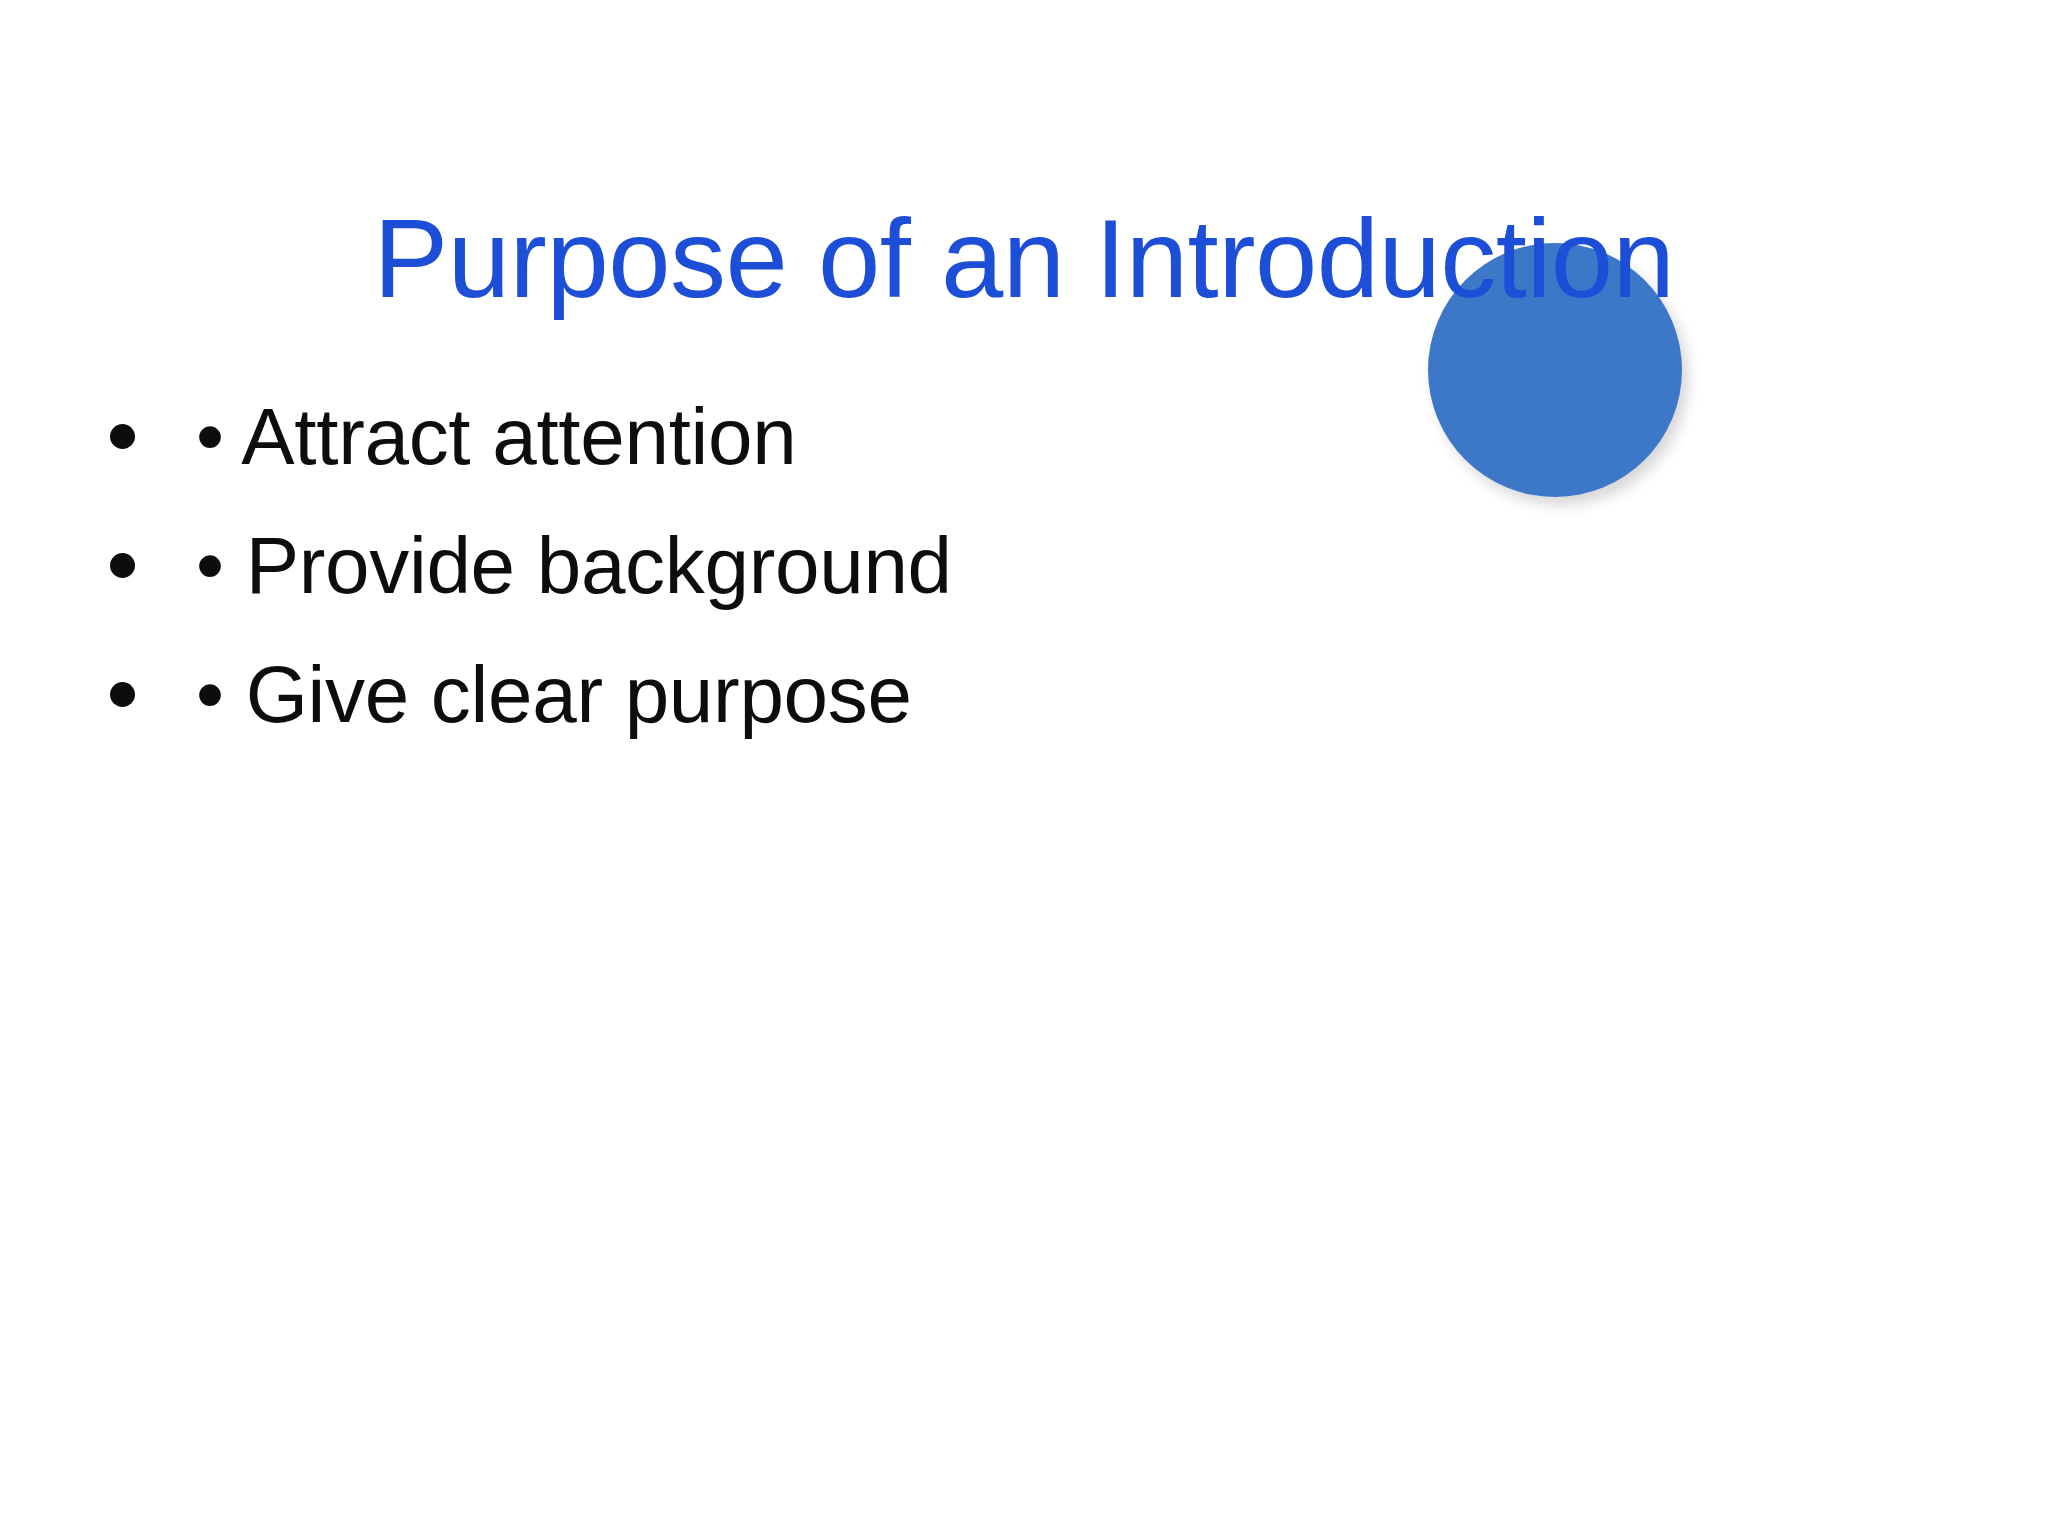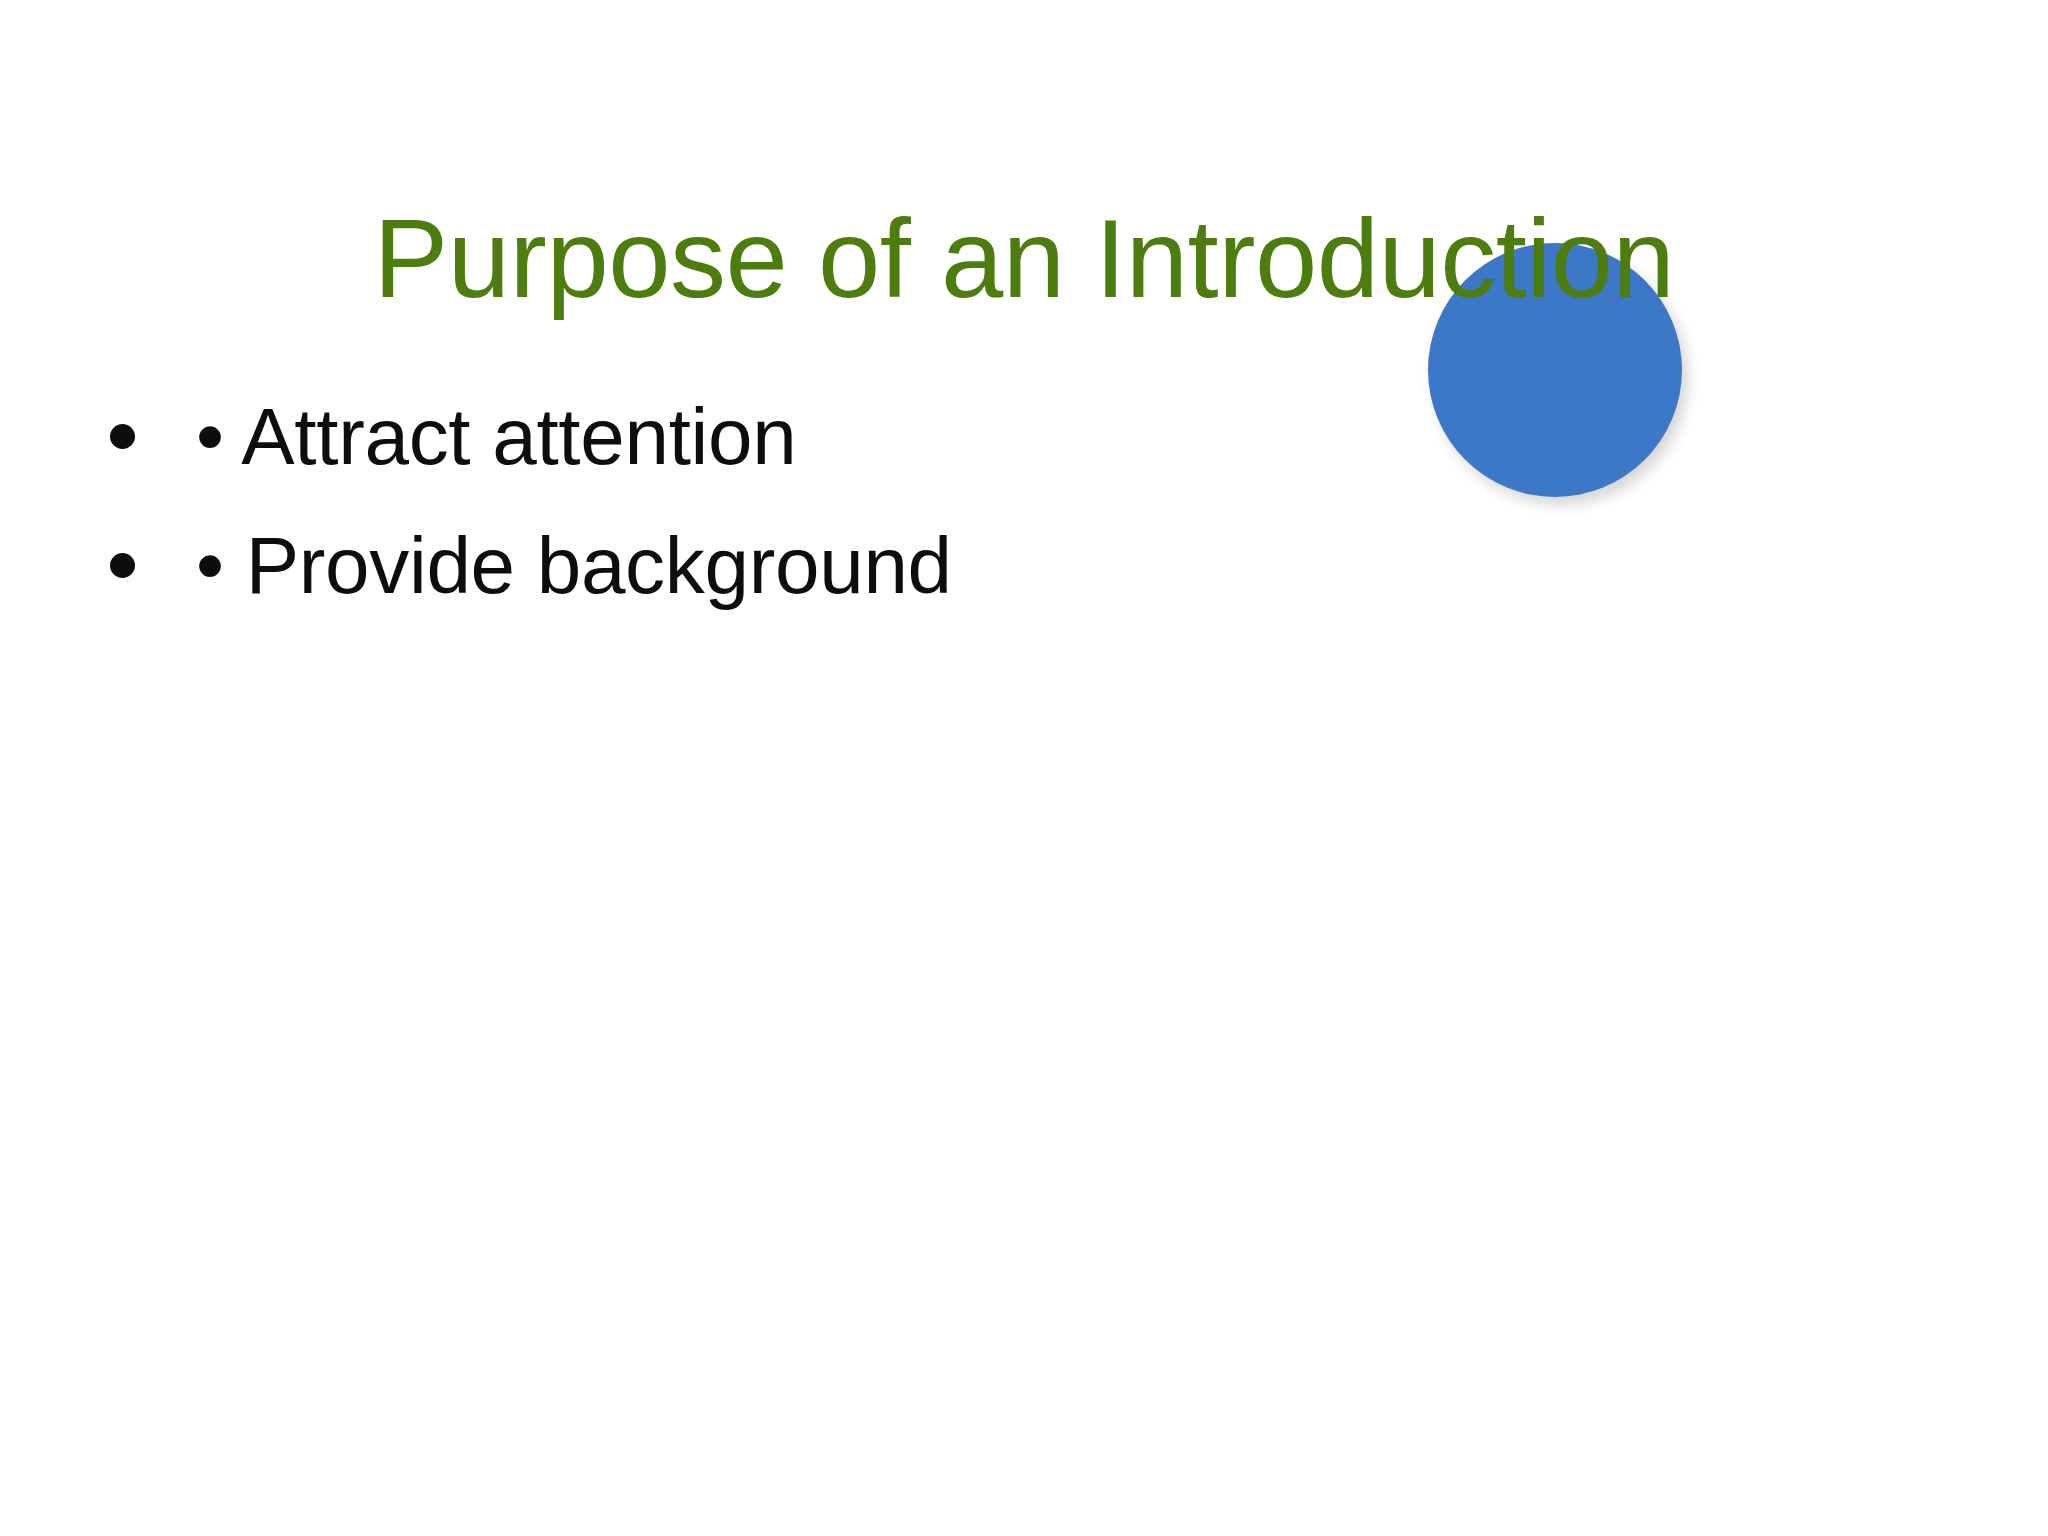--- a/index.html
+++ b/index.html
@@ -23,21 +23,21 @@
   .slide-title {
     position: absolute;
     left: 0;
     top: 124px;
     width: 2048px;
     text-align: center;
     font-family: "Liberation Sans", sans-serif;
     font-size: 112px;
     font-weight: 400;
     line-height: 1.08;
-    color: #4d7c0f;
+    color: #1d4ed8;
     letter-spacing: -0.5px;
     white-space: nowrap;
     z-index: 3;
   }
 
   
   .deco-circle {
     position: absolute;
     left: 1428px;
     top: 243px;
@@ -98,15 +98,19 @@
 
   <ul class="body-list">
     <li class="bullet-row">
       <span class="bullet-marker"></span>
       <span class="bullet-text">• Attract attention</span>
     </li>
     <li class="bullet-row">
       <span class="bullet-marker"></span>
       <span class="bullet-text">• Provide background</span>
     </li>
+    <li class="bullet-row">
+      <span class="bullet-marker"></span>
+      <span class="bullet-text">• Give clear purpose</span>
+    </li>
   </ul>
 
 </div>
 
 </body></html>

